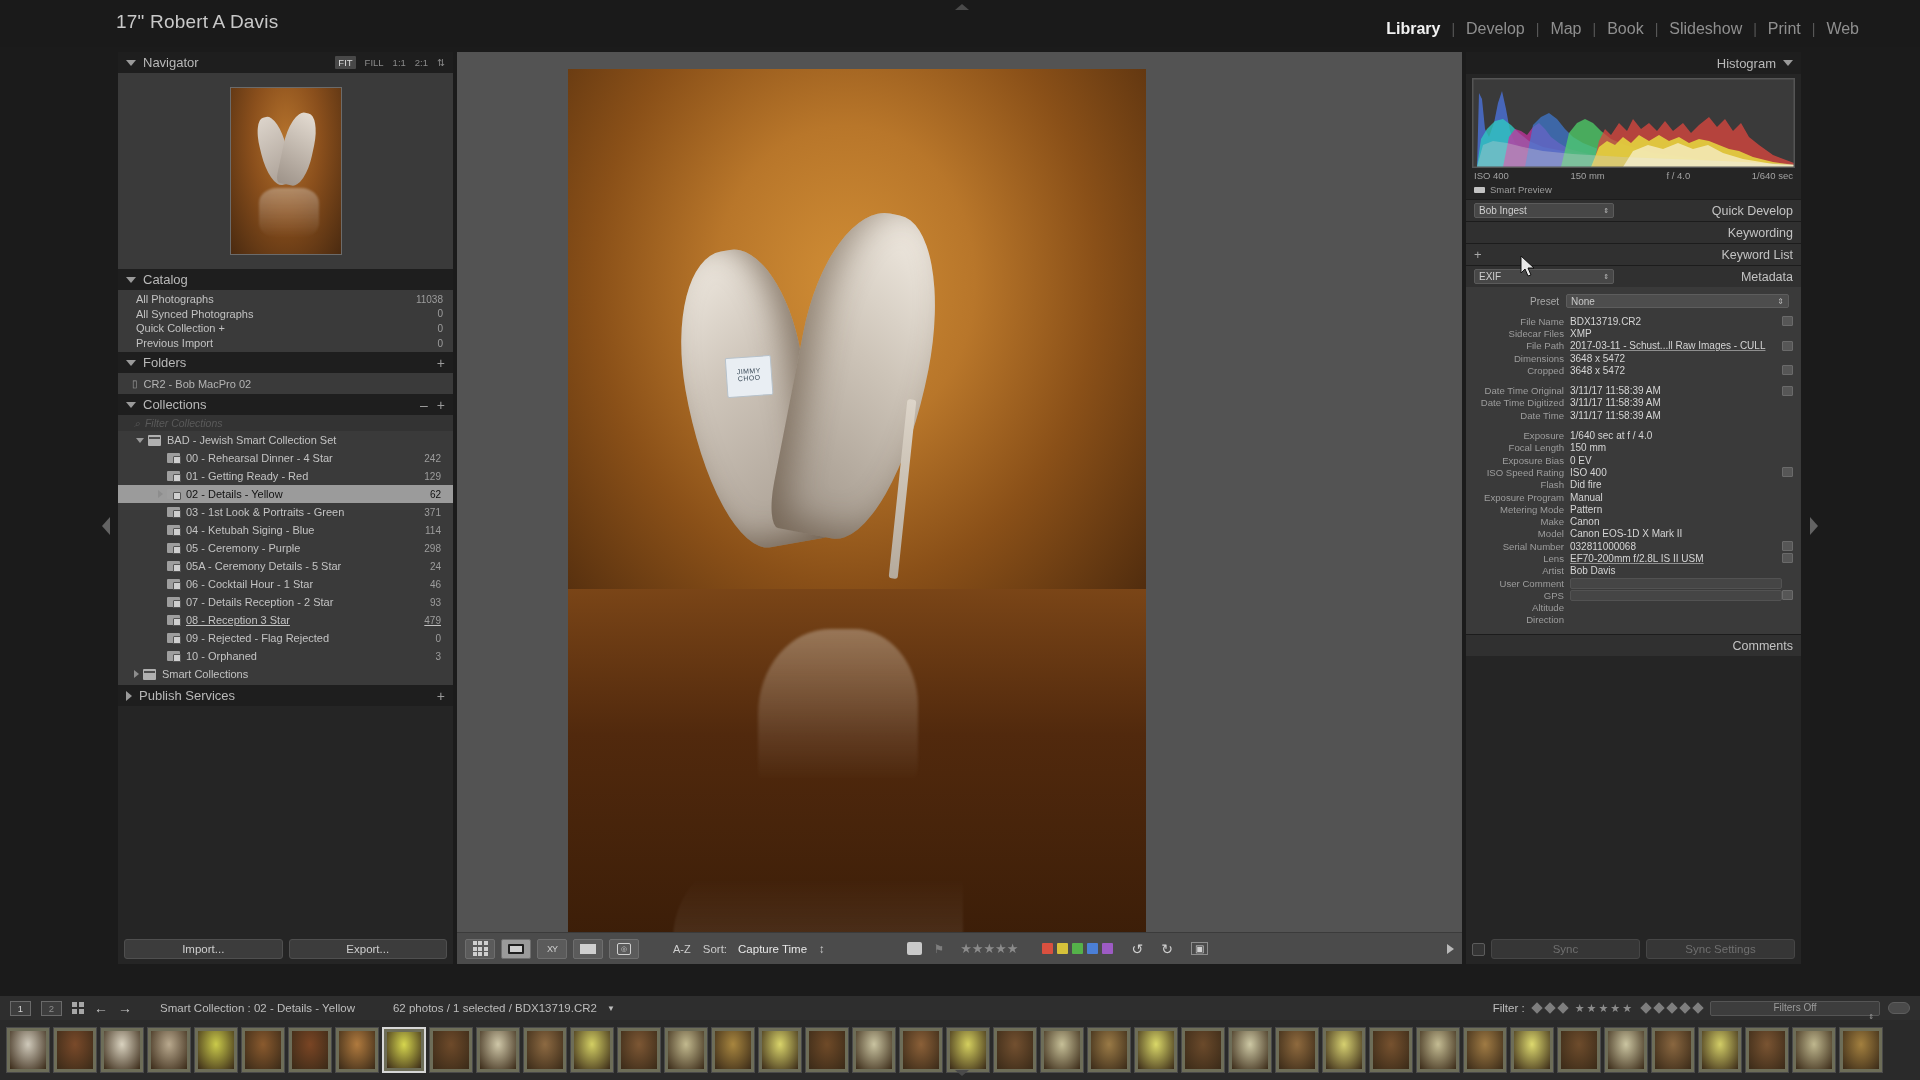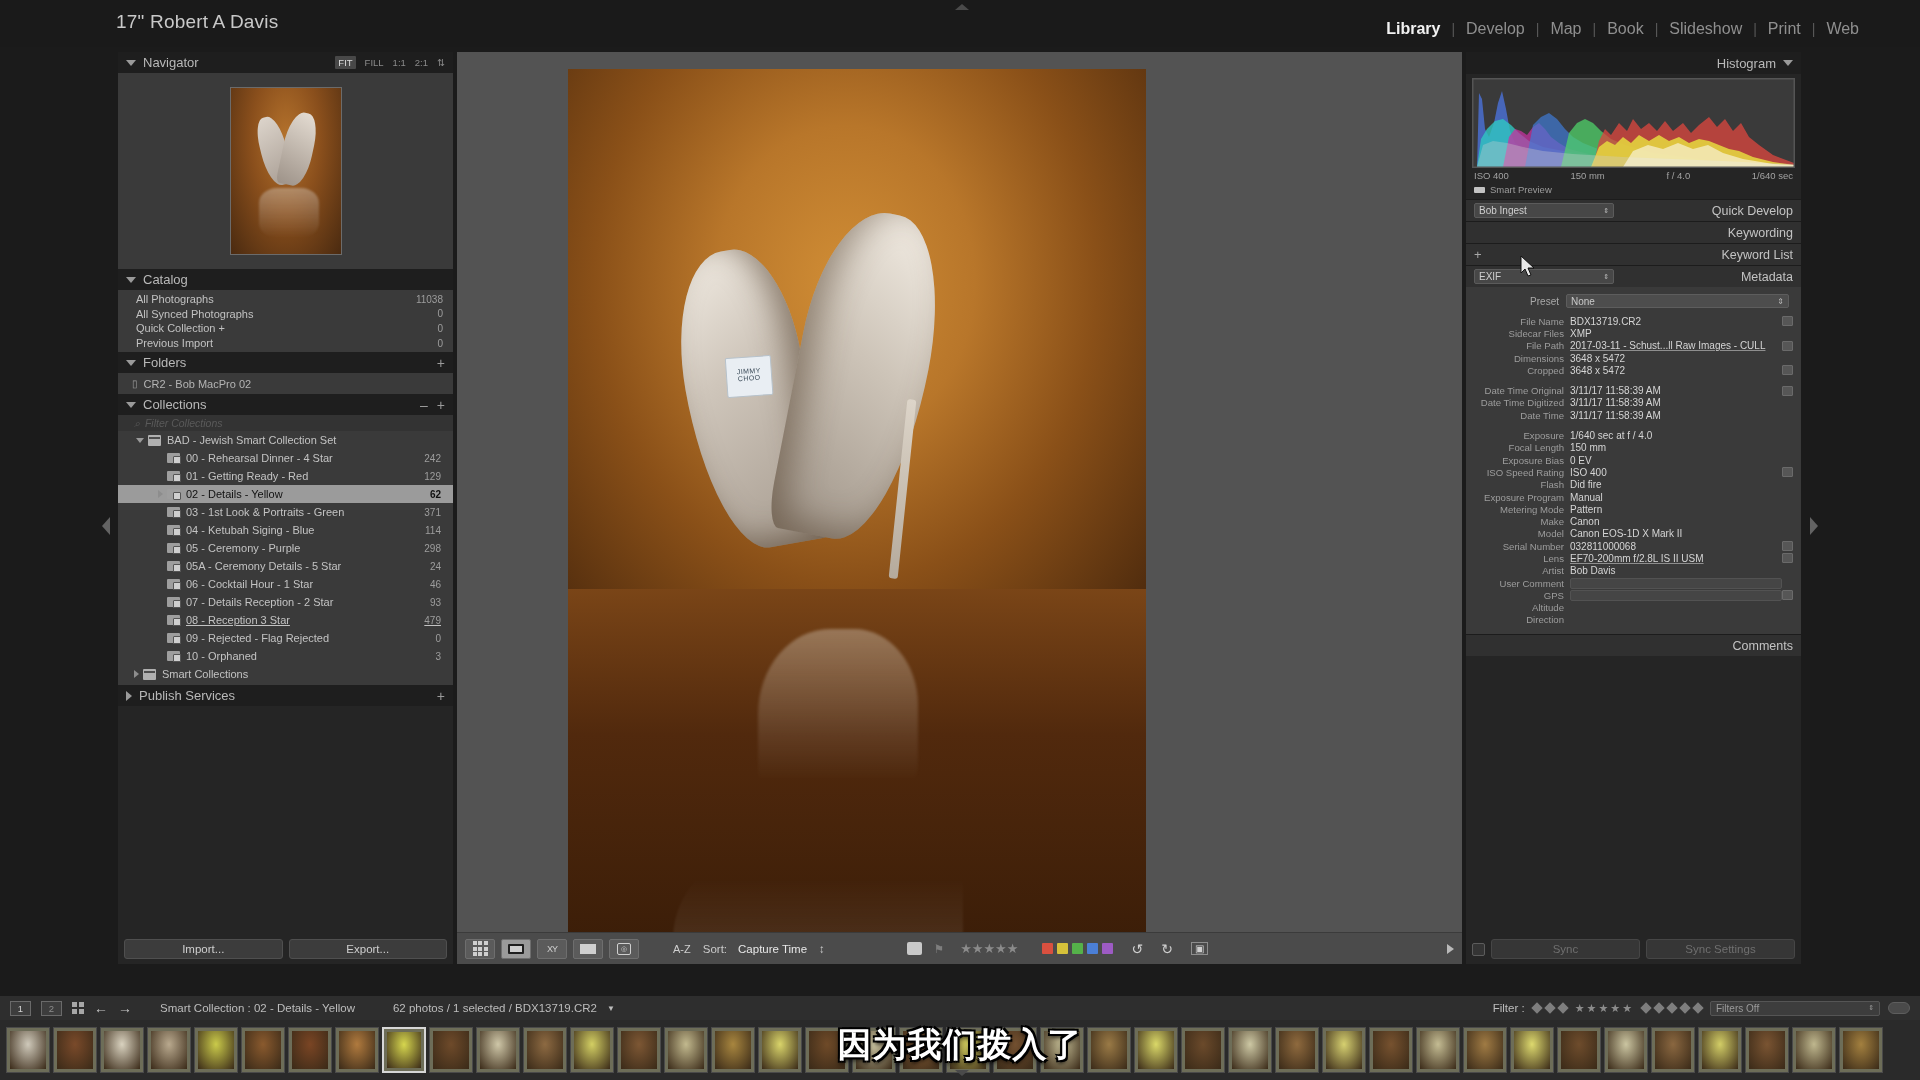--- a/index.html
+++ b/index.html
@@ -131,21 +131,21 @@
     content:''; position:absolute; right:-1px; bottom:-1px;
     width:6px; height:6px; background:#cfcfcf; border:1px solid #555; border-radius:1px;
   }
   .coll-li .cicon.set { background:#b0b0b0; height:11px; }
   .coll-li .cicon.set::after { display:none; }
   .coll-li .cicon.set::before {
     content:''; position:absolute; left:1px; top:2px; right:1px; height:2px;
     background:#4d4d4d;
   }
   .coll-li .cnt { margin-left: auto; font-size: 10px; color: #9d9d9d; }
-  .coll-li.sel .cnt { color: #111; font-weight: bold; }
+  .coll-li.sel .cnt { color: #111; font-weight: normal; }
 
   .ie-buttons {
     position: absolute; left: 0; bottom: 0; width: 335px; height: 30px;
     background: #252525; display: flex; align-items: center;
     justify-content: space-between; padding: 0 6px; gap: 6px;
   }
   .ie-btn {
     flex: 1; height: 20px; background: #3c3c3c; border: 1px solid #4f4f4f;
     border-radius: 3px; color: #cfcfcf; font-size: 11.5px;
     display: flex; align-items: center; justify-content: center; cursor: pointer;
@@ -339,21 +339,21 @@
   .dots { display:grid; grid-template-columns: repeat(2,5px); gap:2px; }
   .dots i { width:5px;height:5px;background:#a7a7a7;display:block;}
   .nav-arrow { color:#c7c7c7; font-size:14px; }
   .filter-right { margin-left:auto; display:flex; align-items:center; gap:8px; }
   .filter-dots { display:flex; gap:5px; }
   .filter-dots i { width:8px;height:8px;background:#7e7e7e;display:block;transform:rotate(45deg);}
   .filter-stars { color:#8b8b8b; font-size:11px; letter-spacing:2px;}
   .filters-off {
     width:170px; height:15px; background:#3d3d3d; border:1px solid #555;
     border-radius:2px; font-size:10px; color:#9a9a9a;
-    display:flex; align-items:center; padding: 0 5px;
+    display:flex; align-items:center; padding: 0 5px; flex-direction: column;
   }
   .filters-off .caret { margin-left:auto; font-size:7px; }
 
   
   .filmstrip {
     position:absolute; left:0; top:1020px; width:1920px; height:60px;
     background:#2a2a2a; display:flex; align-items:center; padding: 0 6px; gap: 3px;
     overflow:hidden;
   }
   .thumb {
@@ -1000,16 +1000,15 @@
       <div class="thumb">
         <div class="inner" style="background: radial-gradient(at 50% 35%, rgb(122, 84, 50), rgb(58, 42, 24));"></div>
       </div>
       <div class="thumb">
         <div class="inner" style="background: radial-gradient(at 50% 35%, rgb(191, 183, 142), rgb(58, 42, 24));"></div>
       </div>
       <div class="thumb">
         <div class="inner" style="background: radial-gradient(at 50% 35%, rgb(163, 128, 63), rgb(58, 42, 24));"></div>
       </div>
     </div>
-  <div class="subtitle">因为我们拨入了</div>
 
   <div class="bottom-arrow"></div>
 </div>
 
 </body></html>

